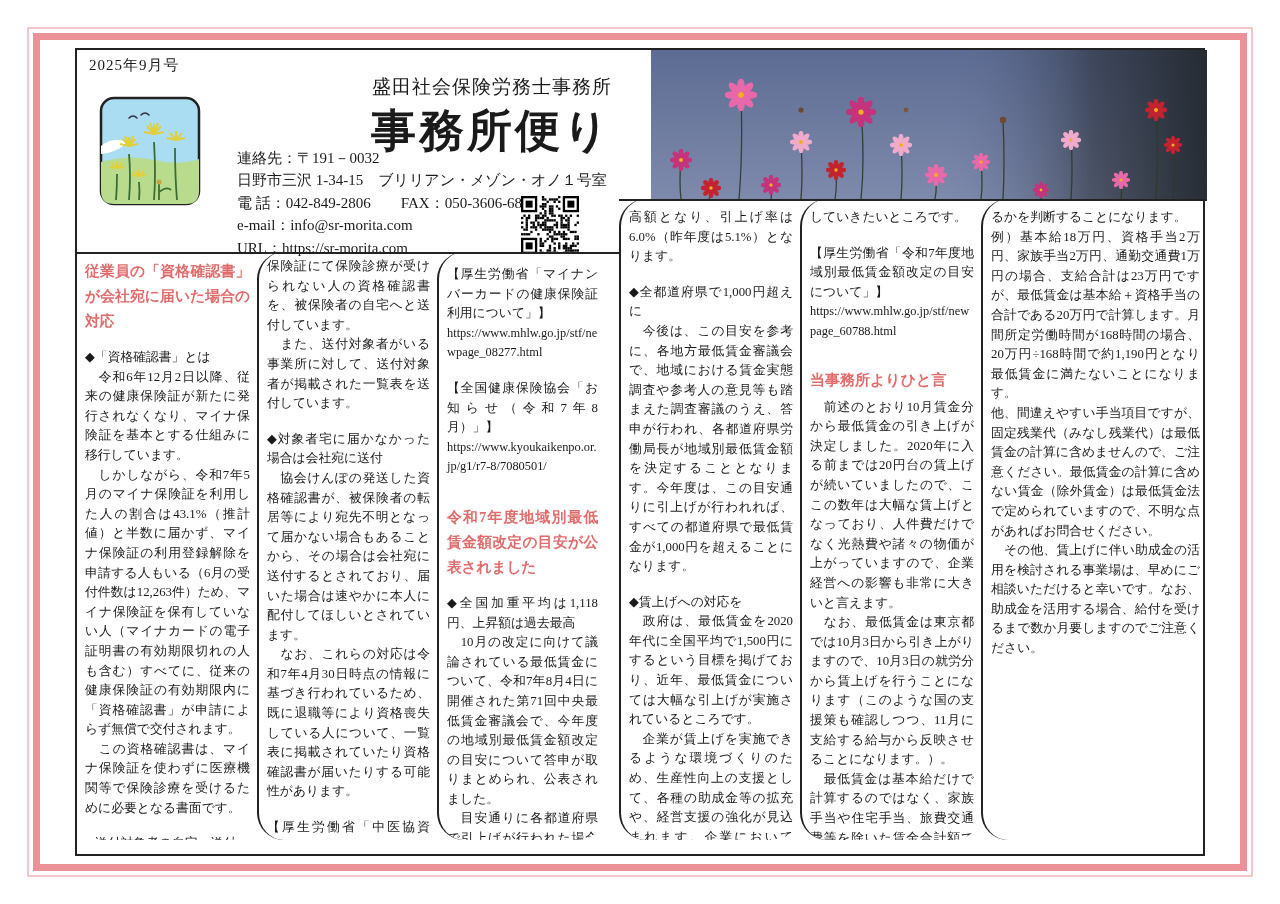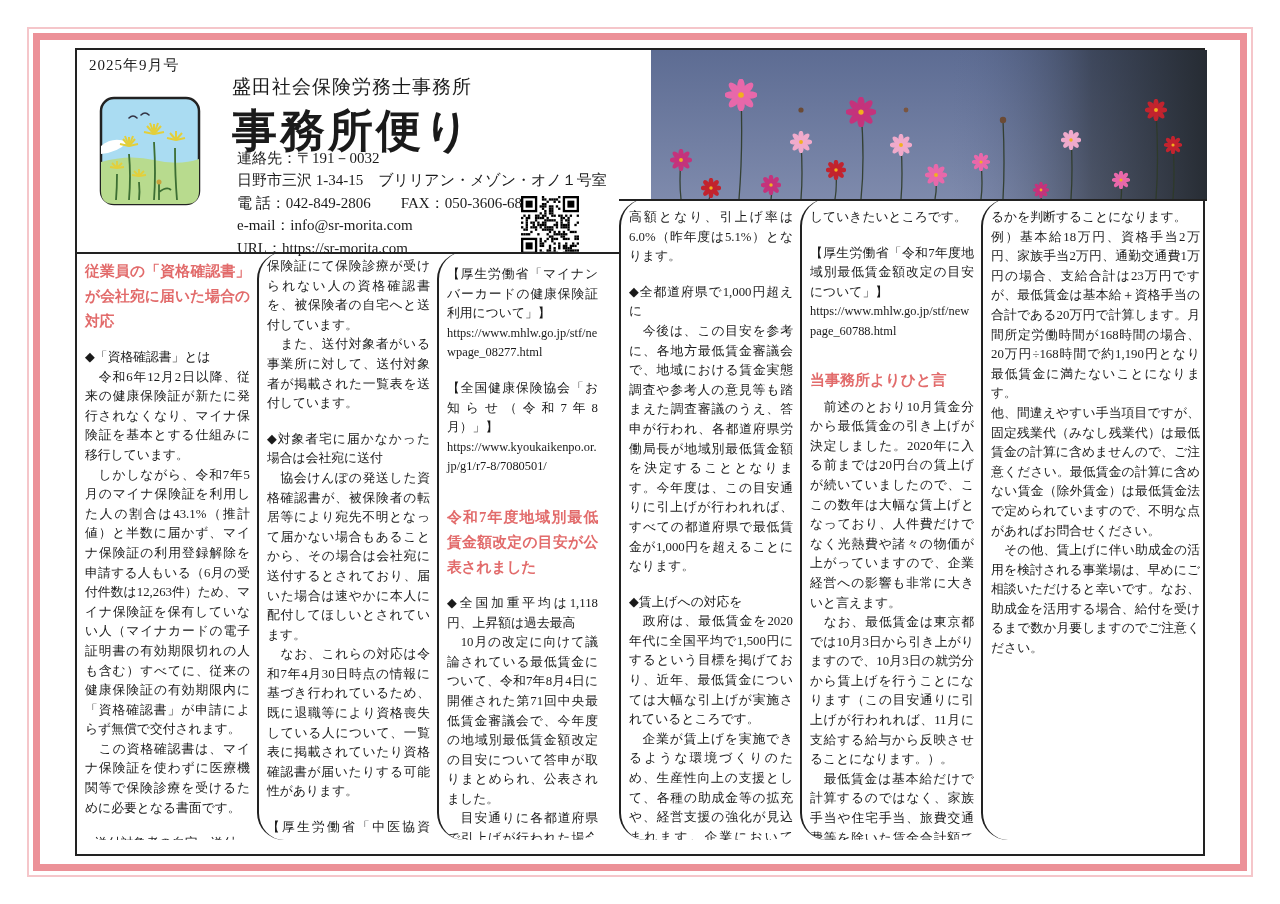--- a/index.html
+++ b/index.html
@@ -14,21 +14,21 @@
   body{font-family:"Liberation Serif","DejaVu Serif",serif;color:var(--text);}
   .page{position:relative;width:1280px;height:904px;background:#fff;overflow:hidden;}
 
   .frame-outer{position:absolute;left:27px;top:27px;right:27px;bottom:27px;border:2px solid var(--frame-outer);}
   .frame-band{position:absolute;left:33px;top:33px;right:33px;bottom:33px;border:7px solid var(--frame-band);}
 
   .content{position:absolute;left:75px;top:48px;width:1130px;height:808px;border:2px solid var(--border);background:#fff;}
 
   .issue-date{position:absolute;left:12px;top:6px;font-size:15px;letter-spacing:1px;}
   .logo{position:absolute;left:22px;top:46px;width:102px;height:110px;}
-  .head-center{position:absolute;left:155px;top:24px;width:380px;text-align:left;}
+  .head-center{position:absolute;left:155px;top:24px;width:380px;text-align:right;}
   .office-name{font-size:19px;letter-spacing:1px;}
   .newsletter-title{font-size:45px;font-weight:bold;letter-spacing:3px;margin-top:1px;}
   .contact{position:absolute;left:160px;top:97px;font-size:15px;line-height:22.4px;white-space:nowrap;}
   .qr{position:absolute;left:443px;top:146px;width:60px;height:58px;}
 
   .photo{position:absolute;left:574px;top:0;width:556px;height:149px;overflow:hidden;}
   .photo svg{display:block;}
 
   .hline1{position:absolute;left:0;top:202px;width:542px;border-top:2px solid var(--border);}
   .hline2{position:absolute;left:542px;top:149px;width:588px;border-top:2px solid var(--border);}
@@ -460,21 +460,21 @@
         <p class="blk subhead">◆賃上げへの対応を</p>
         <p class="blk para">　政府は、最低賃金を2020年代に全国平均で1,500円にするという目標を掲げており、近年、最低賃金については大幅な引上げが実施されているところです。</p>
         <p class="blk para">　企業が賃上げを実施できるような環境づくりのため、生産性向上の支援として、各種の助成金等の拡充や、経営支援の強化が見込まれます。企業においては、このような国の支援策も確認しつつ、今後も続く賃上げの波に向けて、自社における影響やその対策については十分に検討</p>
       </div>
     <div class="col" id="c4">
         <p class="blk para">していきたいところです。</p>
         <p class="blk ref">【厚生労働省「令和7年度地域別最低賃金額改定の目安について」】</p>
         <p class="blk url">https://www.mhlw.go.jp/stf/newpage_60788.html</p>
         <p class="blk heading-center">当事務所よりひと言</p>
         <p class="blk para">　前述のとおり10月賃金分から最低賃金の引き上げが決定しました。2020年に入る前までは20円台の賃上げが続いていましたので、ここの数年は大幅な賃上げとなっており、人件費だけでなく光熱費や諸々の物価が上がっていますので、企業経営への影響も非常に大きいと言えます。</p>
-        <p class="blk para">　なお、最低賃金は東京都では10月3日から引き上がりますので、10月3日の就労分から賃上げを行うことになります（この目安通りに引上げが行われれば、11月に支給する給与から反映させることになります。）。</p>
+        <p class="blk para">　なお、最低賃金は東京都では10月3日から引き上がりますので、10月3日の就労分から賃上げを行うことになります（このような国の支援策も確認しつつ、11月に支給する給与から反映させることになります。）。</p>
         <p class="blk para">　最低賃金は基本給だけで計算するのではなく、家族手当や住宅手当、旅費交通費等を除いた賃金合計額で計算します。時給労働者の場合は、計算がし易いですが、月給者の場合は時給換算して最低賃金を超えてい</p>
       </div>
     <div class="col" id="c5">
         <p class="blk para">るかを判断することになります。</p>
         <p class="blk para">例）基本給18万円、資格手当2万円、家族手当2万円、通勤交通費1万円の場合、支給合計は23万円ですが、最低賃金は基本給＋資格手当の合計である20万円で計算します。月間所定労働時間が168時間の場合、20万円÷168時間で約1,190円となり最低賃金に満たないことになります。</p>
         <p class="blk para">他、間違えやすい手当項目ですが、固定残業代（みなし残業代）は最低賃金の計算に含めませんので、ご注意ください。最低賃金の計算に含めない賃金（除外賃金）は最低賃金法で定められていますので、不明な点があればお問合せください。</p>
         <p class="blk para">　その他、賃上げに伴い助成金の活用を検討される事業場は、早めにご相談いただけると幸いです。なお、助成金を活用する場合、給付を受けるまで数か月要しますのでご注意ください。</p>
       </div>
 
   </div>

